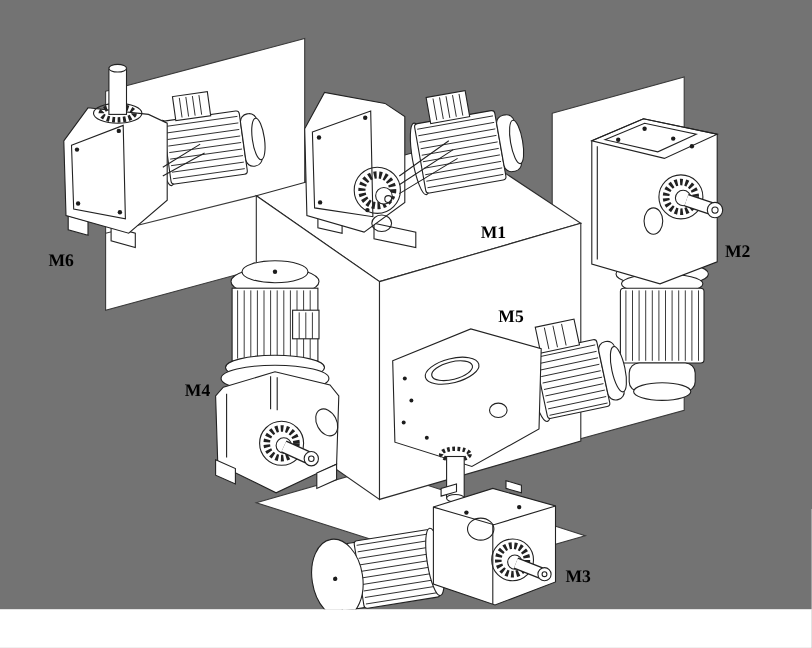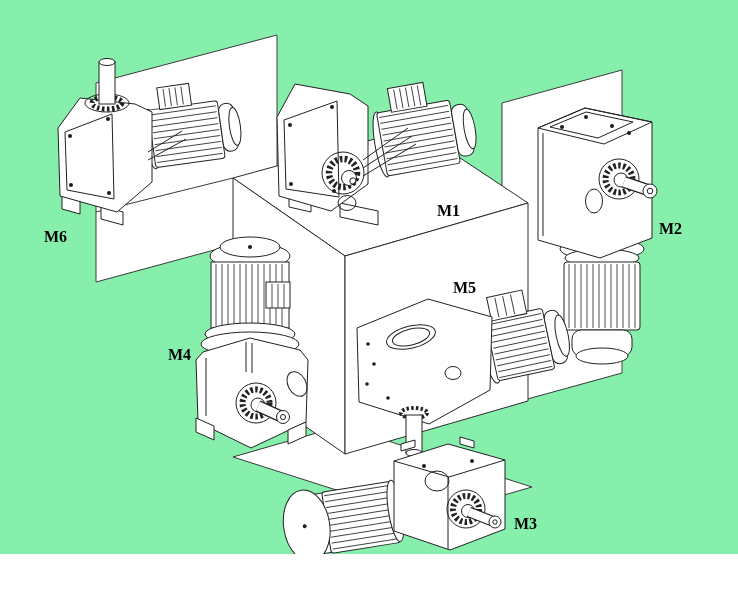--- a/index.html
+++ b/index.html
@@ -1,17 +1,17 @@
 <!DOCTYPE html>
 <html><head>
 <meta charset="utf-8">
 <title>Diagram</title>
 <style>
   html,body{margin:0;padding:0;background:#fff;}
-  #stage{position:relative;width:738px;height:554px;background:#86efac;overflow:hidden;
+  #stage{position:relative;width:738px;height:554px;background:#737373;overflow:hidden;
          font-family:"Liberation Serif", serif;}
   svg{display:block}
   .s  {stroke:#222;stroke-width:1;fill:#fff}          
   .l  {stroke:#222;stroke-width:1;fill:none}          
   .f  {stroke:#222;stroke-width:.8;fill:none}         
   .p  {stroke:#3a3a3a;stroke-width:1;fill:#fff}       
   .c  {stroke:#2b2b2b;stroke-width:1;fill:#fff}       
   .rib{fill:none;stroke:#222}
   .hub{fill:#fff;stroke:#222;stroke-width:1}
   .so {stroke:#222;fill:none}                         

